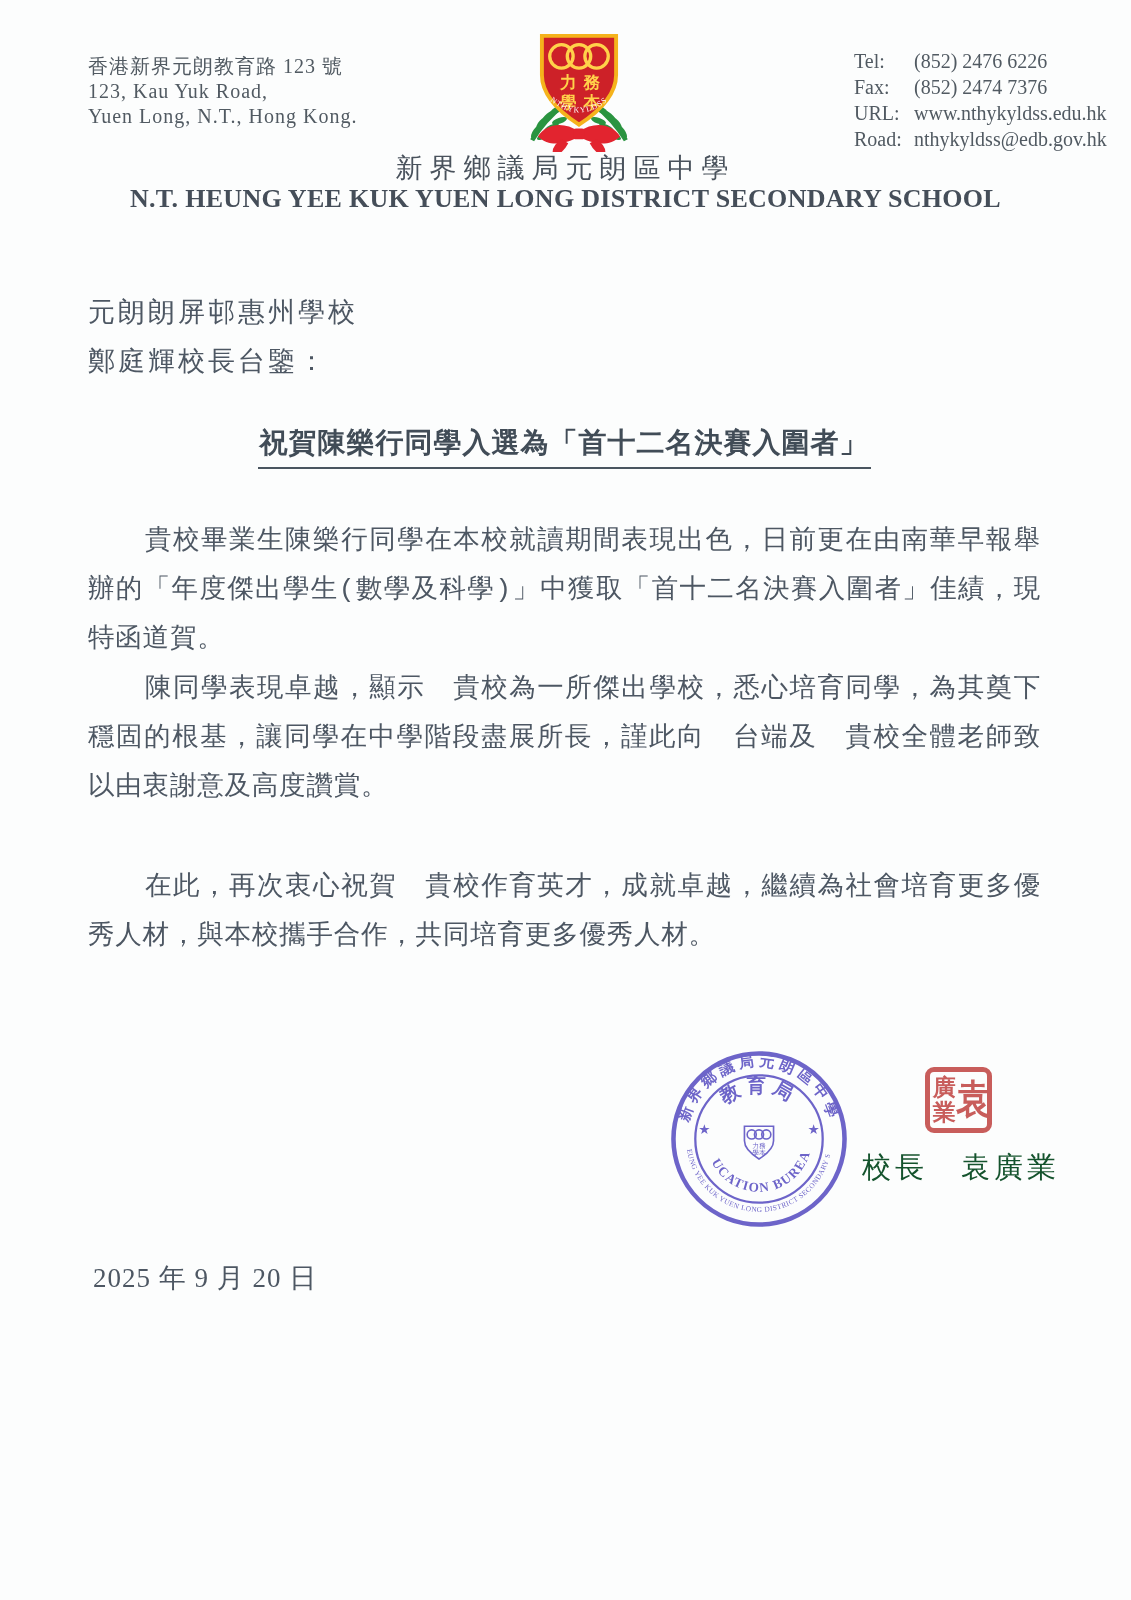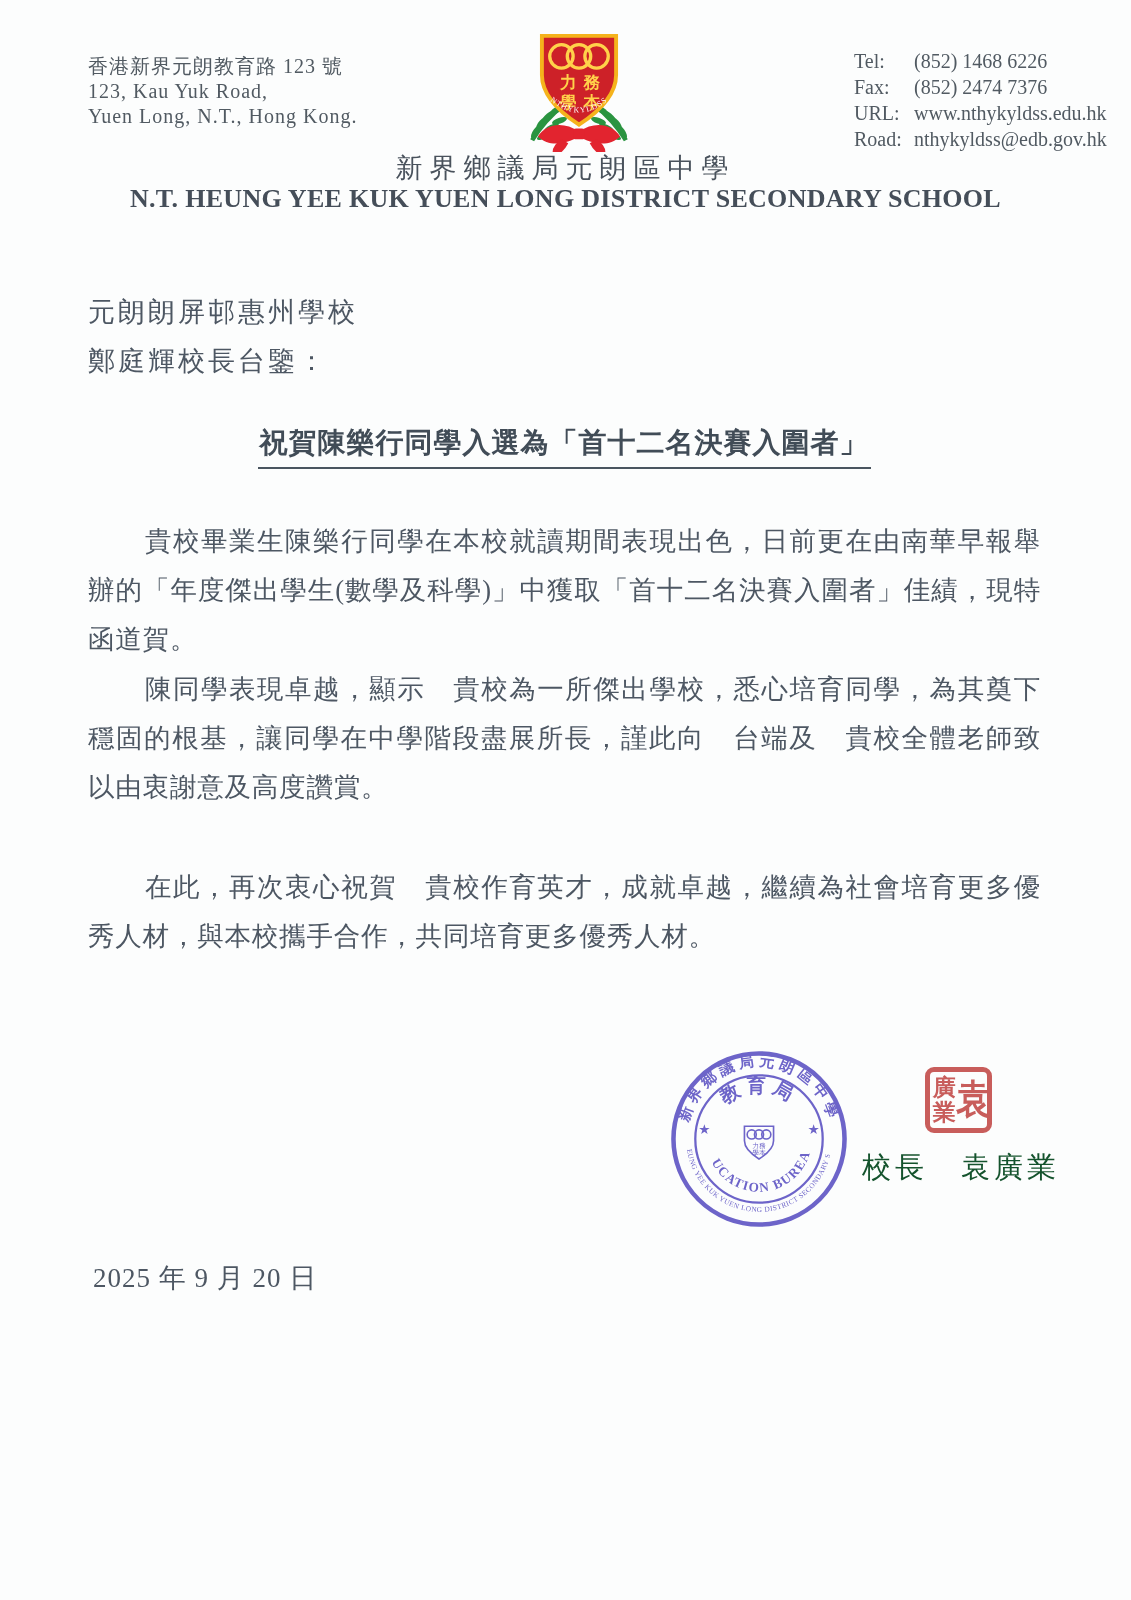--- a/index.html
+++ b/index.html
@@ -17,21 +17,21 @@
   .contact .lbl{width:60px;}
   .school-zh{left:0;top:150px;width:1131px;text-align:center;font-size:27px;letter-spacing:7px;color:#49525c;}
   .school-en{left:0;top:184px;width:1131px;text-align:center;font-size:26px;font-weight:bold;letter-spacing:0.3px;color:#454e59;}
   
   .recipient1{left:88px;top:294px;font-size:27px;letter-spacing:3px;font-family:Liberation Mono, monospace;}
   .recipient2{left:88px;top:343px;font-size:27px;letter-spacing:3px;}
   .subjectwrap{left:88px;top:424px;width:952px;text-align:center;}
   .subject{display:inline-block;font-size:28px;font-weight:bold;letter-spacing:1px;color:#414c57;
            border-bottom:2px solid #4a5560;padding:0 2px 5px 2px;}
   .para{left:88px;width:953px;font-size:26.5px;line-height:49px;letter-spacing:0.8px;
-        text-align:justify;text-indent:2.15em;color:#4d5763;}
+        text-align:justify;text-indent:2.15em;color:#4d5763;font-family:Liberation Mono, monospace;}
   .p1{top:517px;}
   .p2{top:665px;}
   .p3{top:863px;}
   
   .signature{left:862px;top:1148px;font-size:29px;letter-spacing:4px;color:#14532d;white-space:pre;}
   .dateline{left:93px;top:1216px;font-size:27px;letter-spacing:1px;color:#4d5763;margin-top:44px;}
   
   .roundstamp{left:668px;top:1048px;width:182px;height:182px;opacity:0.88;}
   
   .seal{
@@ -104,21 +104,21 @@
 
     <path id="crestArc" d="M50,72 Q80,97 110,72" fill="none"></path>
     <text font-size="8" fill="#ffffff" letter-spacing="1.2">
       <textPath href="#crestArc" startOffset="50%" text-anchor="middle">NTHYKYLDSS</textPath>
     </text>
   </svg>
 
   <div class="abs contact">
     <div class="row">
       <span class="lbl">Tel:</span>
-      <span>(852) 1468 6226</span>
+      <span>(852) 2476 6226</span>
     </div>
     <div class="row">
       <span class="lbl">Fax:</span>
       <span>(852) 2474 7376</span>
     </div>
     <div class="row">
       <span class="lbl">URL:</span>
       <span>www.nthykyldss.edu.hk</span>
     </div>
     <div class="row">

